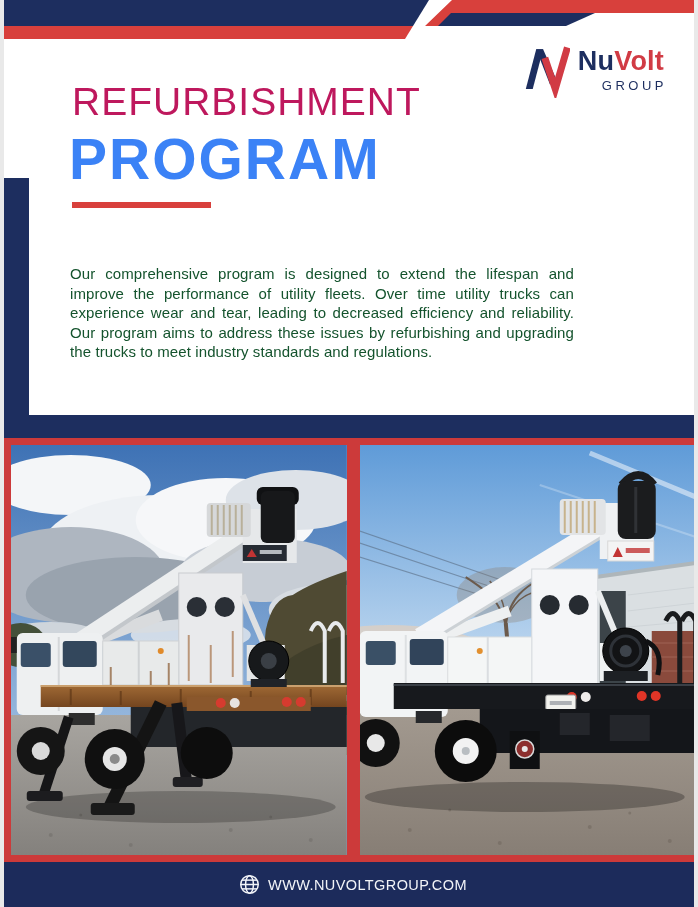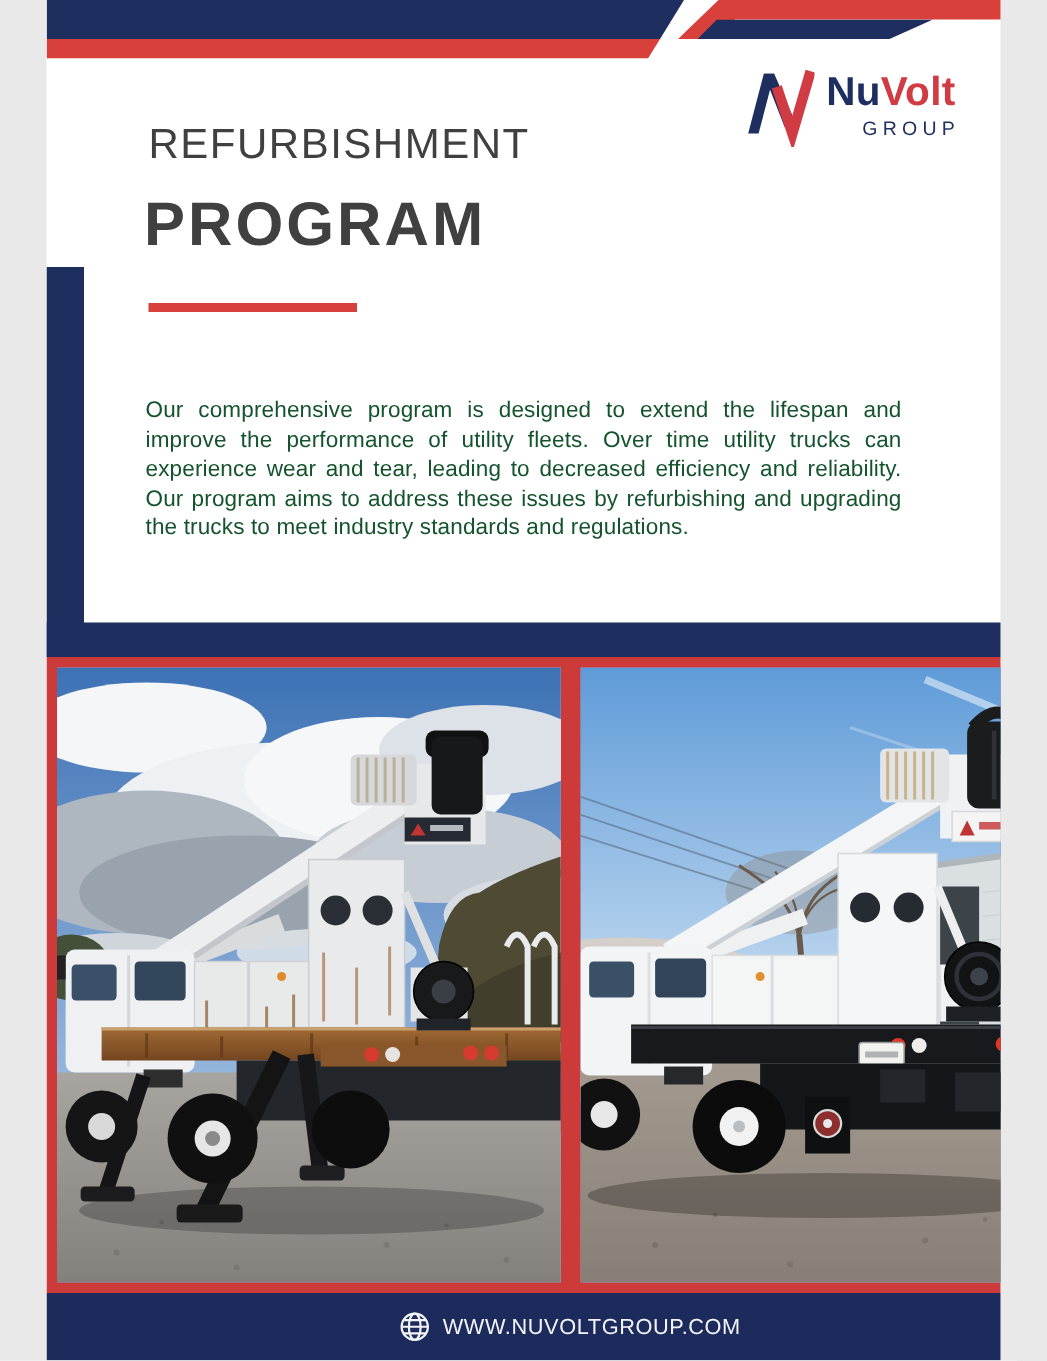--- a/index.html
+++ b/index.html
@@ -1,39 +1,39 @@
 <!DOCTYPE html>
 <html><head>
 <meta charset="utf-8">
 <style>
   * { margin:0; padding:0; box-sizing:border-box; }
   html,body { background:#e9e9e9; }
   body { font-family:"Liberation Sans", sans-serif; }
-  .page { position:relative; width:636px; height:907px; margin:0 auto; background:#ffffff; overflow:hidden; }
+  .page { position:relative; width:690px; height:907px; margin:0 auto; background:#ffffff; overflow:hidden; }
 
   
   .decor { position:absolute; top:0; left:0; width:698px; height:60px; }
   .shape { position:absolute; top:0; left:0; width:698px; height:60px; }
   .navy-band { background:#1d2e5f; clip-path:polygon(0px 0px,425px 0px,409px 26px,0px 26px); }
   .red-band  { background:#d8403c; clip-path:polygon(0px 26px,409px 26px,401px 39px,0px 39px); }
   .red-strip { background:#d8403c; clip-path:polygon(448px 0px,698px 0px,698px 13px,459px 13px,438px 26px,421px 26px); }
   .navy-strip{ background:#1d2e5f; clip-path:polygon(447px 13px,591px 13px,562px 26px,434px 26px); }
 
   
   .logo { position:absolute; top:42px; right:30px; display:flex; align-items:flex-start; gap:8px; }
   .logo-mark { width:52px; height:56px; }
   .logo-text { display:flex; flex-direction:column; align-items:flex-end; margin-top:6px; }
   .logo-name { font-size:27px; font-weight:bold; letter-spacing:0.2px; line-height:1; }
   .logo-name .nu { color:#1d2e5f; }
   .logo-name .volt { color:#d13b44; }
   .logo-suffix { font-size:13px; font-weight:normal; color:#1d2e5f; letter-spacing:3.5px; margin-top:3px; margin-right:-3px; }
 
   
-  .title1 { position:absolute; left:68px; top:80px; font-size:28px; font-weight:500; color:#404040; letter-spacing:1px; }
-  .title2 { position:absolute; left:65px; top:126px; font-size:41px; font-weight:800; color:#404040; letter-spacing:2px; }
+  .title1 { position:absolute; left:68px; top:80px; font-size:39px; font-weight:500; color:#be185d; letter-spacing:1px; }
+  .title2 { position:absolute; left:65px; top:126px; font-size:57px; font-weight:800; color:#3b82f6; letter-spacing:2px; }
   .title-rule { position:absolute; left:68px; top:202px; width:139px; height:6px; background:#d8403c; }
 
   
   .intro-text { position:absolute; left:66px; top:264px; width:504px; font-size:15px; line-height:19.5px; color:#14532d; text-align:justify; letter-spacing:0.1px; }
 
   
   .left-accent { position:absolute; left:0; top:178px; width:25px; height:260px; background:#1d2e5f; }
   .divider-band { position:absolute; left:0; top:415px; width:698px; height:23px; background:#1d2e5f; }
 
   

